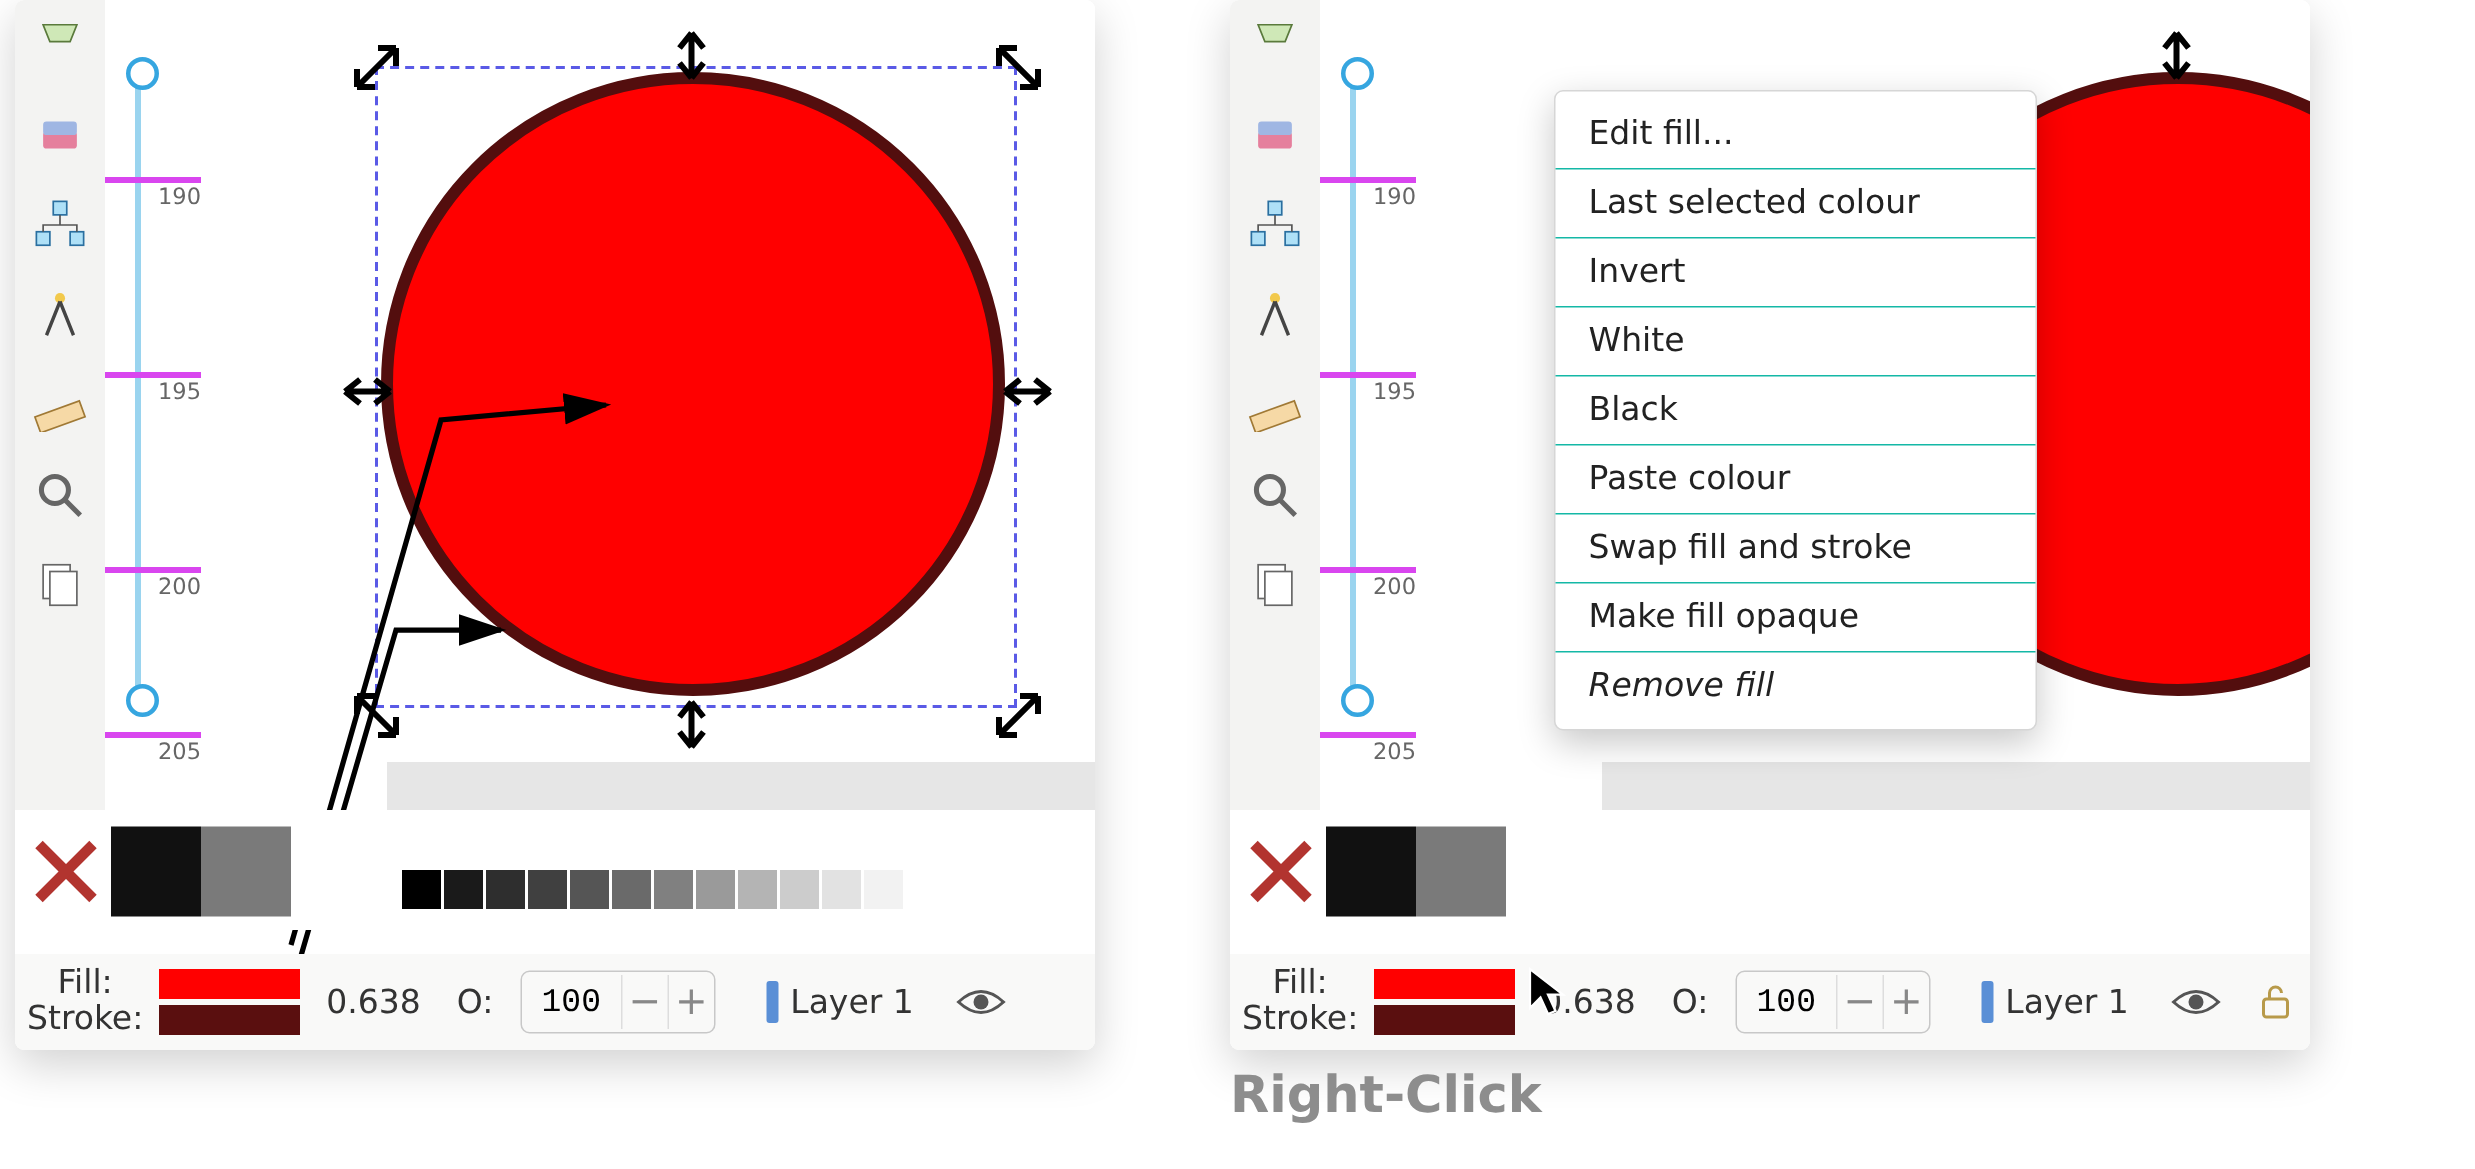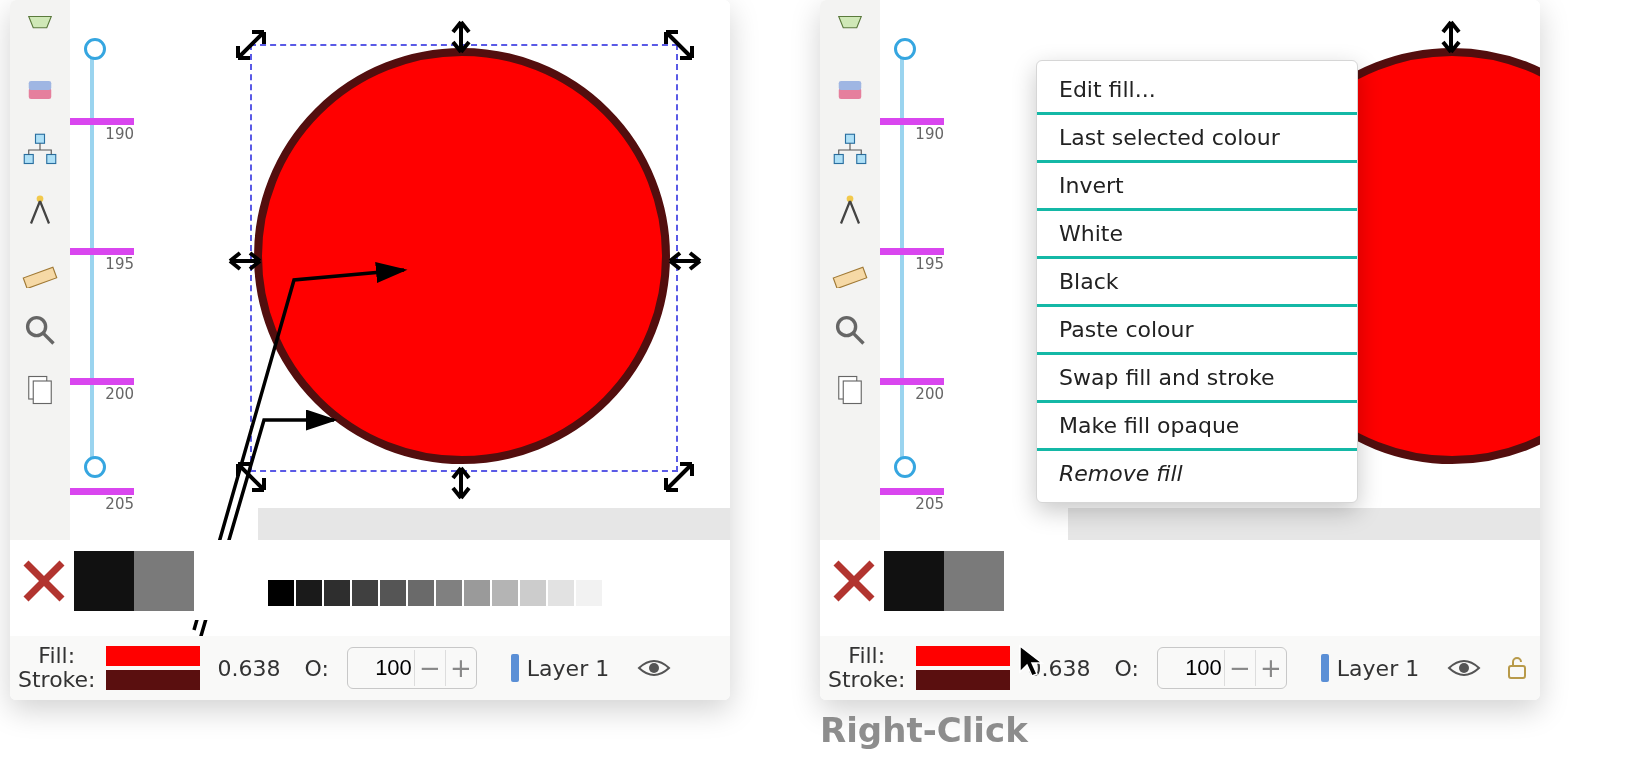--- a/index.html
+++ b/index.html
@@ -8,21 +8,21 @@
   .panel.left{left:10px;}
   .panel.right{left:820px;}
 
   
   .toolbar{position:absolute;left:0;top:0;width:60px;height:540px;background:#f3f3f2;border-right:1px solid #e3e3e3;}
   .toolbar .tool{width:60px;height:60px;display:flex;align-items:center;justify-content:center;cursor:pointer;}
   .toolbar svg{width:36px;height:36px;}
 
   
   .ruler{position:absolute;left:60px;top:0;width:64px;height:540px;background:#fff;border-right:1px solid #d9d9d9;}
-  .ruler .tick{position:absolute;left:0;width:100%;font-size:15px;color:#666;text-align:right;padding-right:6px;border-top:7px solid #d946ef;}
+  .ruler .tick{position:absolute;left:0;width:100%;font-size:15px;color:#666;text-align:right;padding-right:6px;border-top:4px solid #d946ef;}
   .slider-track{position:absolute;left:20px;top:44px;width:4px;height:420px;background:#9ad4ef;border-radius:2px;}
   .slider-knob{position:absolute;left:14px;width:16px;height:16px;border:3px solid #36a6e0;background:#fff;border-radius:50%;}
   .canvas{position:absolute;left:124px;top:0;right:0;height:540px;background:#fff;}
   .selbox{position:absolute;left:116px;top:44px;width:424px;height:424px;border:2px dashed #5a5ae6;}
   .circle{position:absolute;left:120px;top:48px;width:416px;height:416px;border-radius:50%;background:#f00;border:8px solid #530e0e;box-sizing:border-box;}
   
   .handle{position:absolute;width:34px;height:34px;}
   .h-nw{left:100px;top:28px;}
   .h-n {left:310px;top:20px;}
   .h-ne{left:528px;top:28px;}
@@ -42,28 +42,28 @@
   .mini{position:absolute;left:258px;top:40px;display:flex;gap:2px;}
   .mini .m{width:26px;height:26px;}
 
   
   .status{position:absolute;left:0;bottom:0;right:0;height:64px;background:#f9f9f8;display:flex;align-items:center;gap:10px;padding:0 8px;font-size:22px;color:#333;}
   .status .lbls{display:flex;flex-direction:column;align-items:center;line-height:24px;font-size:22px;}
   .status .chips{display:flex;flex-direction:column;gap:4px;}
   .status .chip{width:94px;height:20px;}
   .status .num{margin-left:8px;}
   .status .obox{display:flex;align-items:center;border:1px solid #c8c8c8;border-radius:6px;height:40px;margin-left:8px;}
-  .status .obox input{width:62px;height:36px;border:none;font-size:22px;text-align:right;background:transparent;}
+  .status .obox input{width:62px;height:36px;border:none;font-size:22px;text-align:center;background:transparent;font-family:Liberation Mono, monospace;}
   .status .obox .pm{width:30px;height:36px;display:flex;align-items:center;justify-content:center;color:#888;font-size:26px;border-left:1px solid #ddd;}
   .status .layer{display:flex;align-items:center;gap:8px;margin-left:24px;}
   .status .bar{width:8px;height:28px;background:#5a8fd6;border-radius:2px;}
 
   
   .ctx{position:absolute;background:#fff;border:1px solid #d6d6d6;border-radius:6px;box-shadow:0 8px 24px rgba(0,0,0,.22);padding:6px 0;z-index:50;}
-  .ctx .item{padding:10px 28px 10px 22px;font-size:22px;color:#222;white-space:nowrap;cursor:pointer;border-bottom:3px solid #14b8a6;}
+  .ctx .item{padding:10px 28px 10px 22px;font-size:22px;color:#222;white-space:nowrap;cursor:pointer;border-bottom:1px solid #14b8a6;}
   .ctx .item:last-child{border-bottom:none;font-style:italic;}
 
   .caption{position:absolute;left:820px;top:710px;font-size:34px;font-weight:700;color:#8d8d8d;}
 
   .cursor{position:absolute;width:34px;height:34px;z-index:60;}
 </style>
 </head>
 <body>
 
 <div class="stage">

